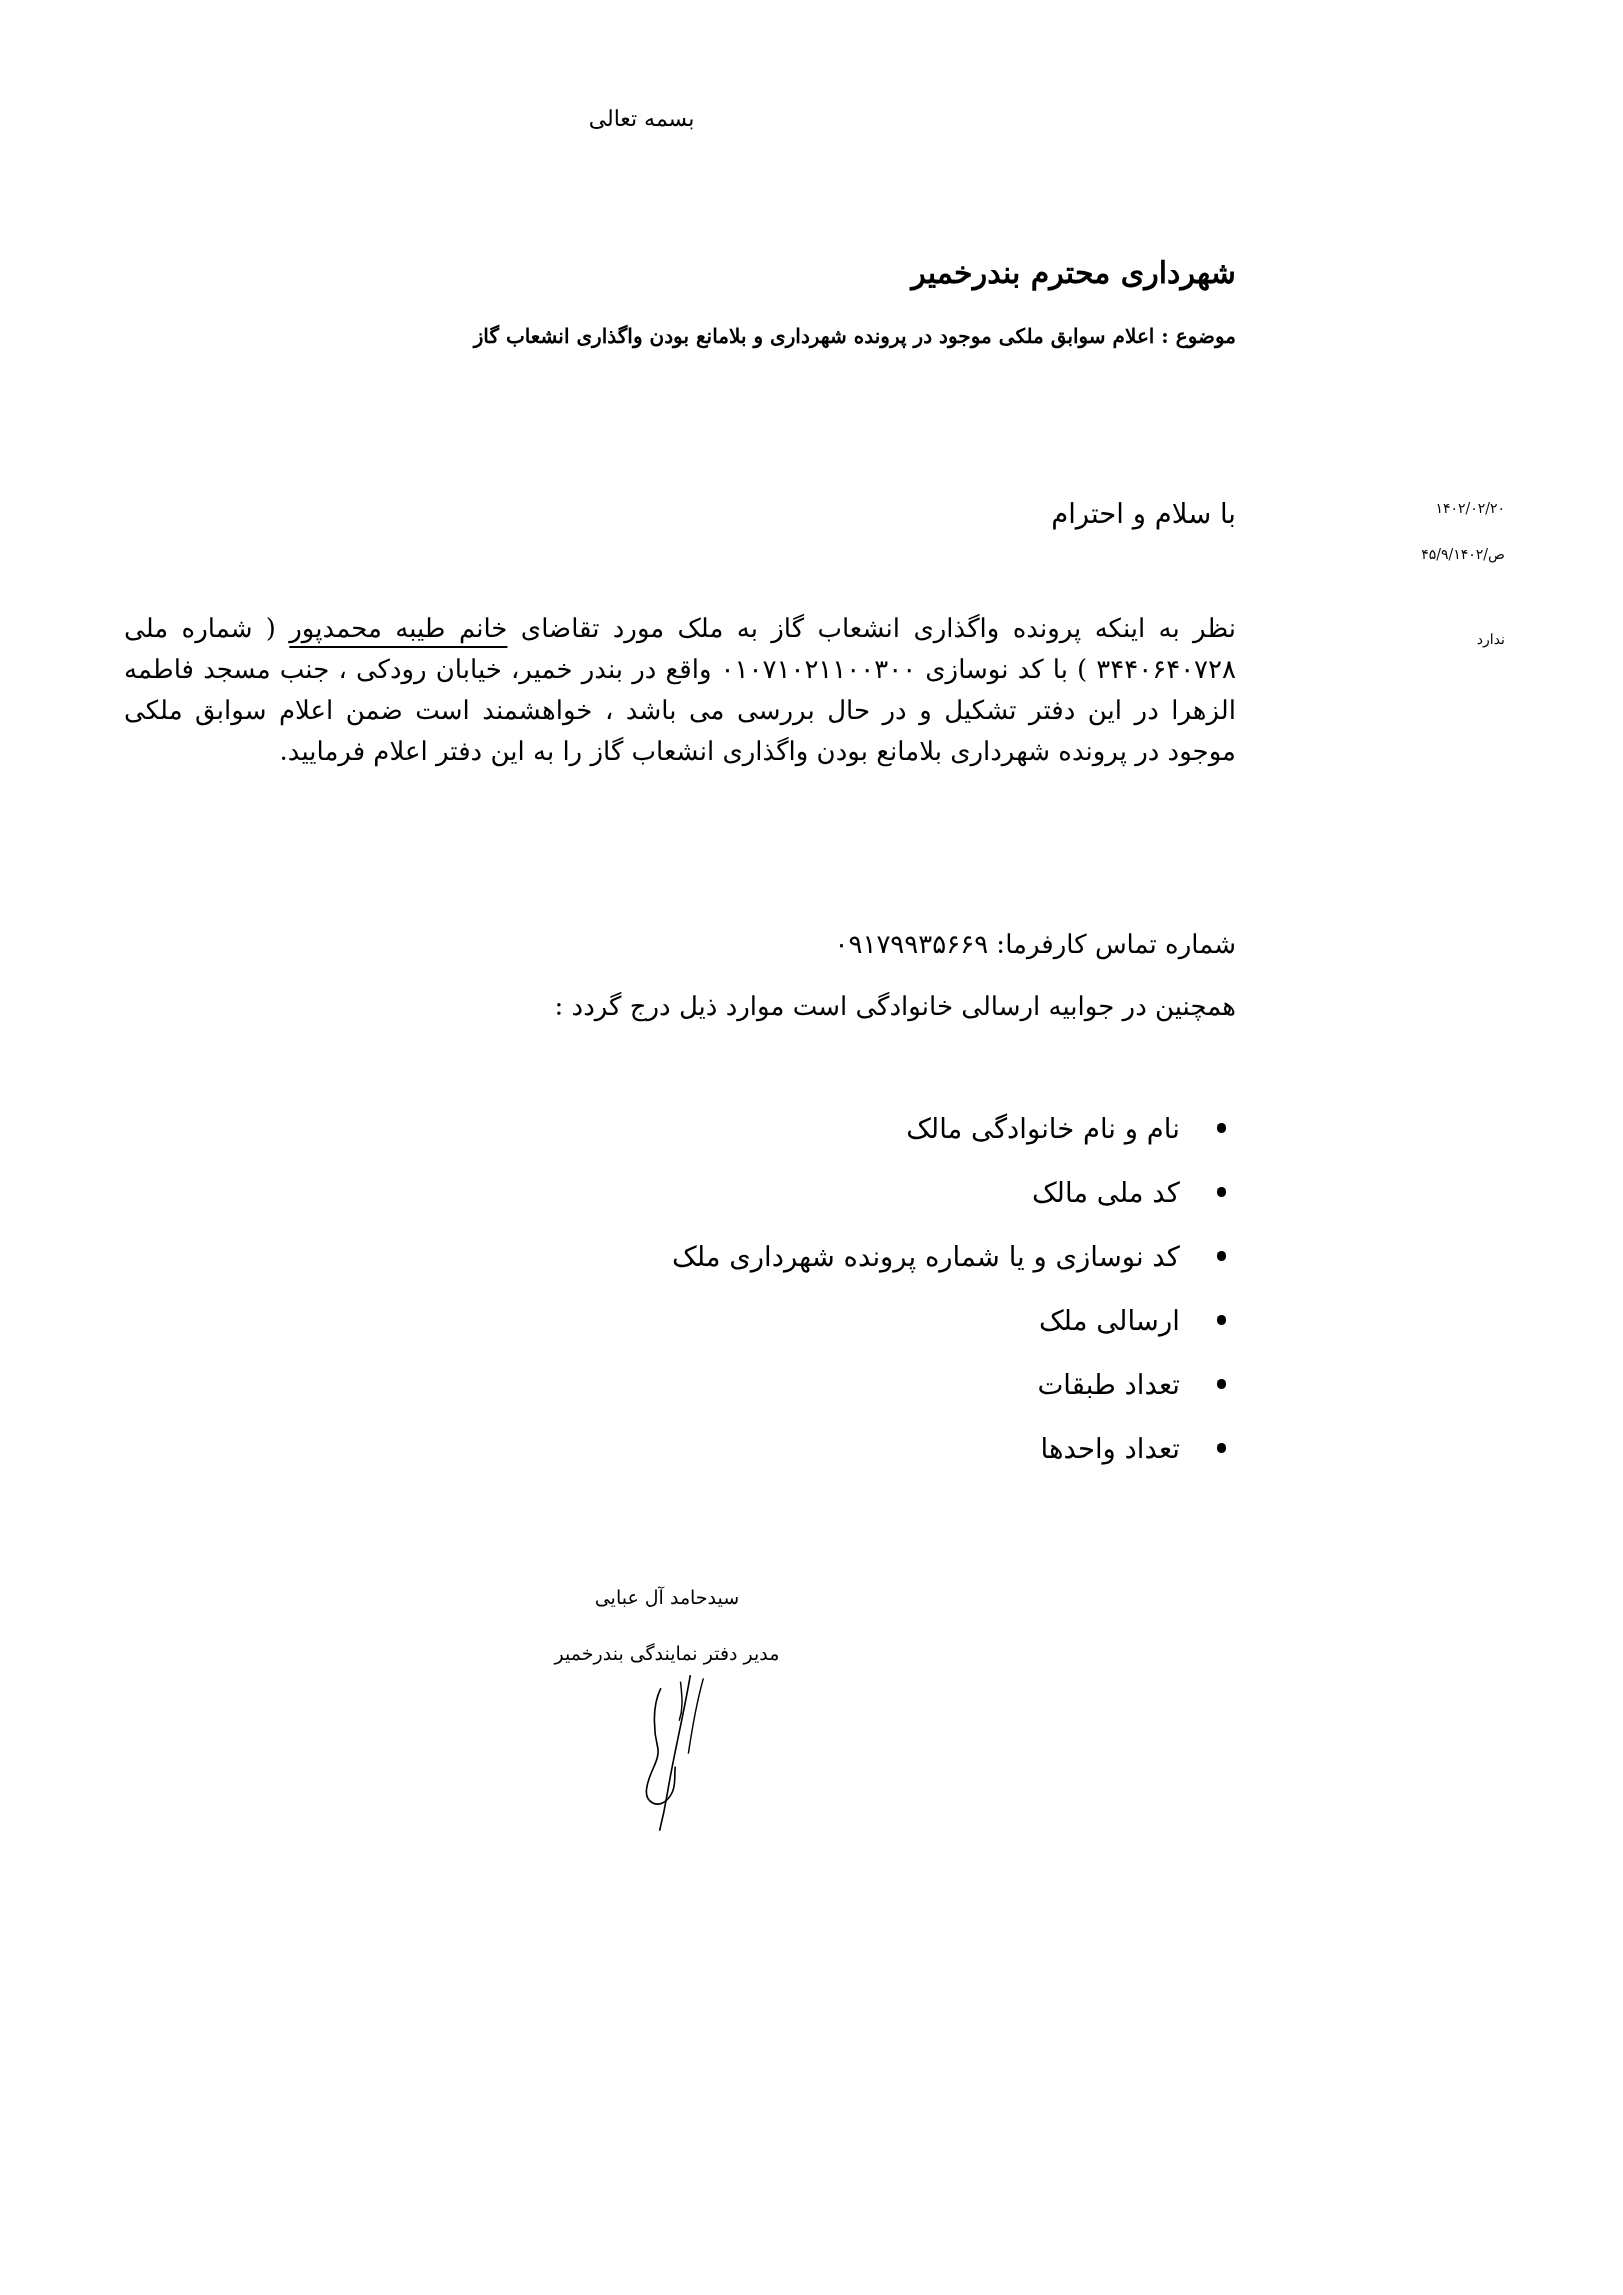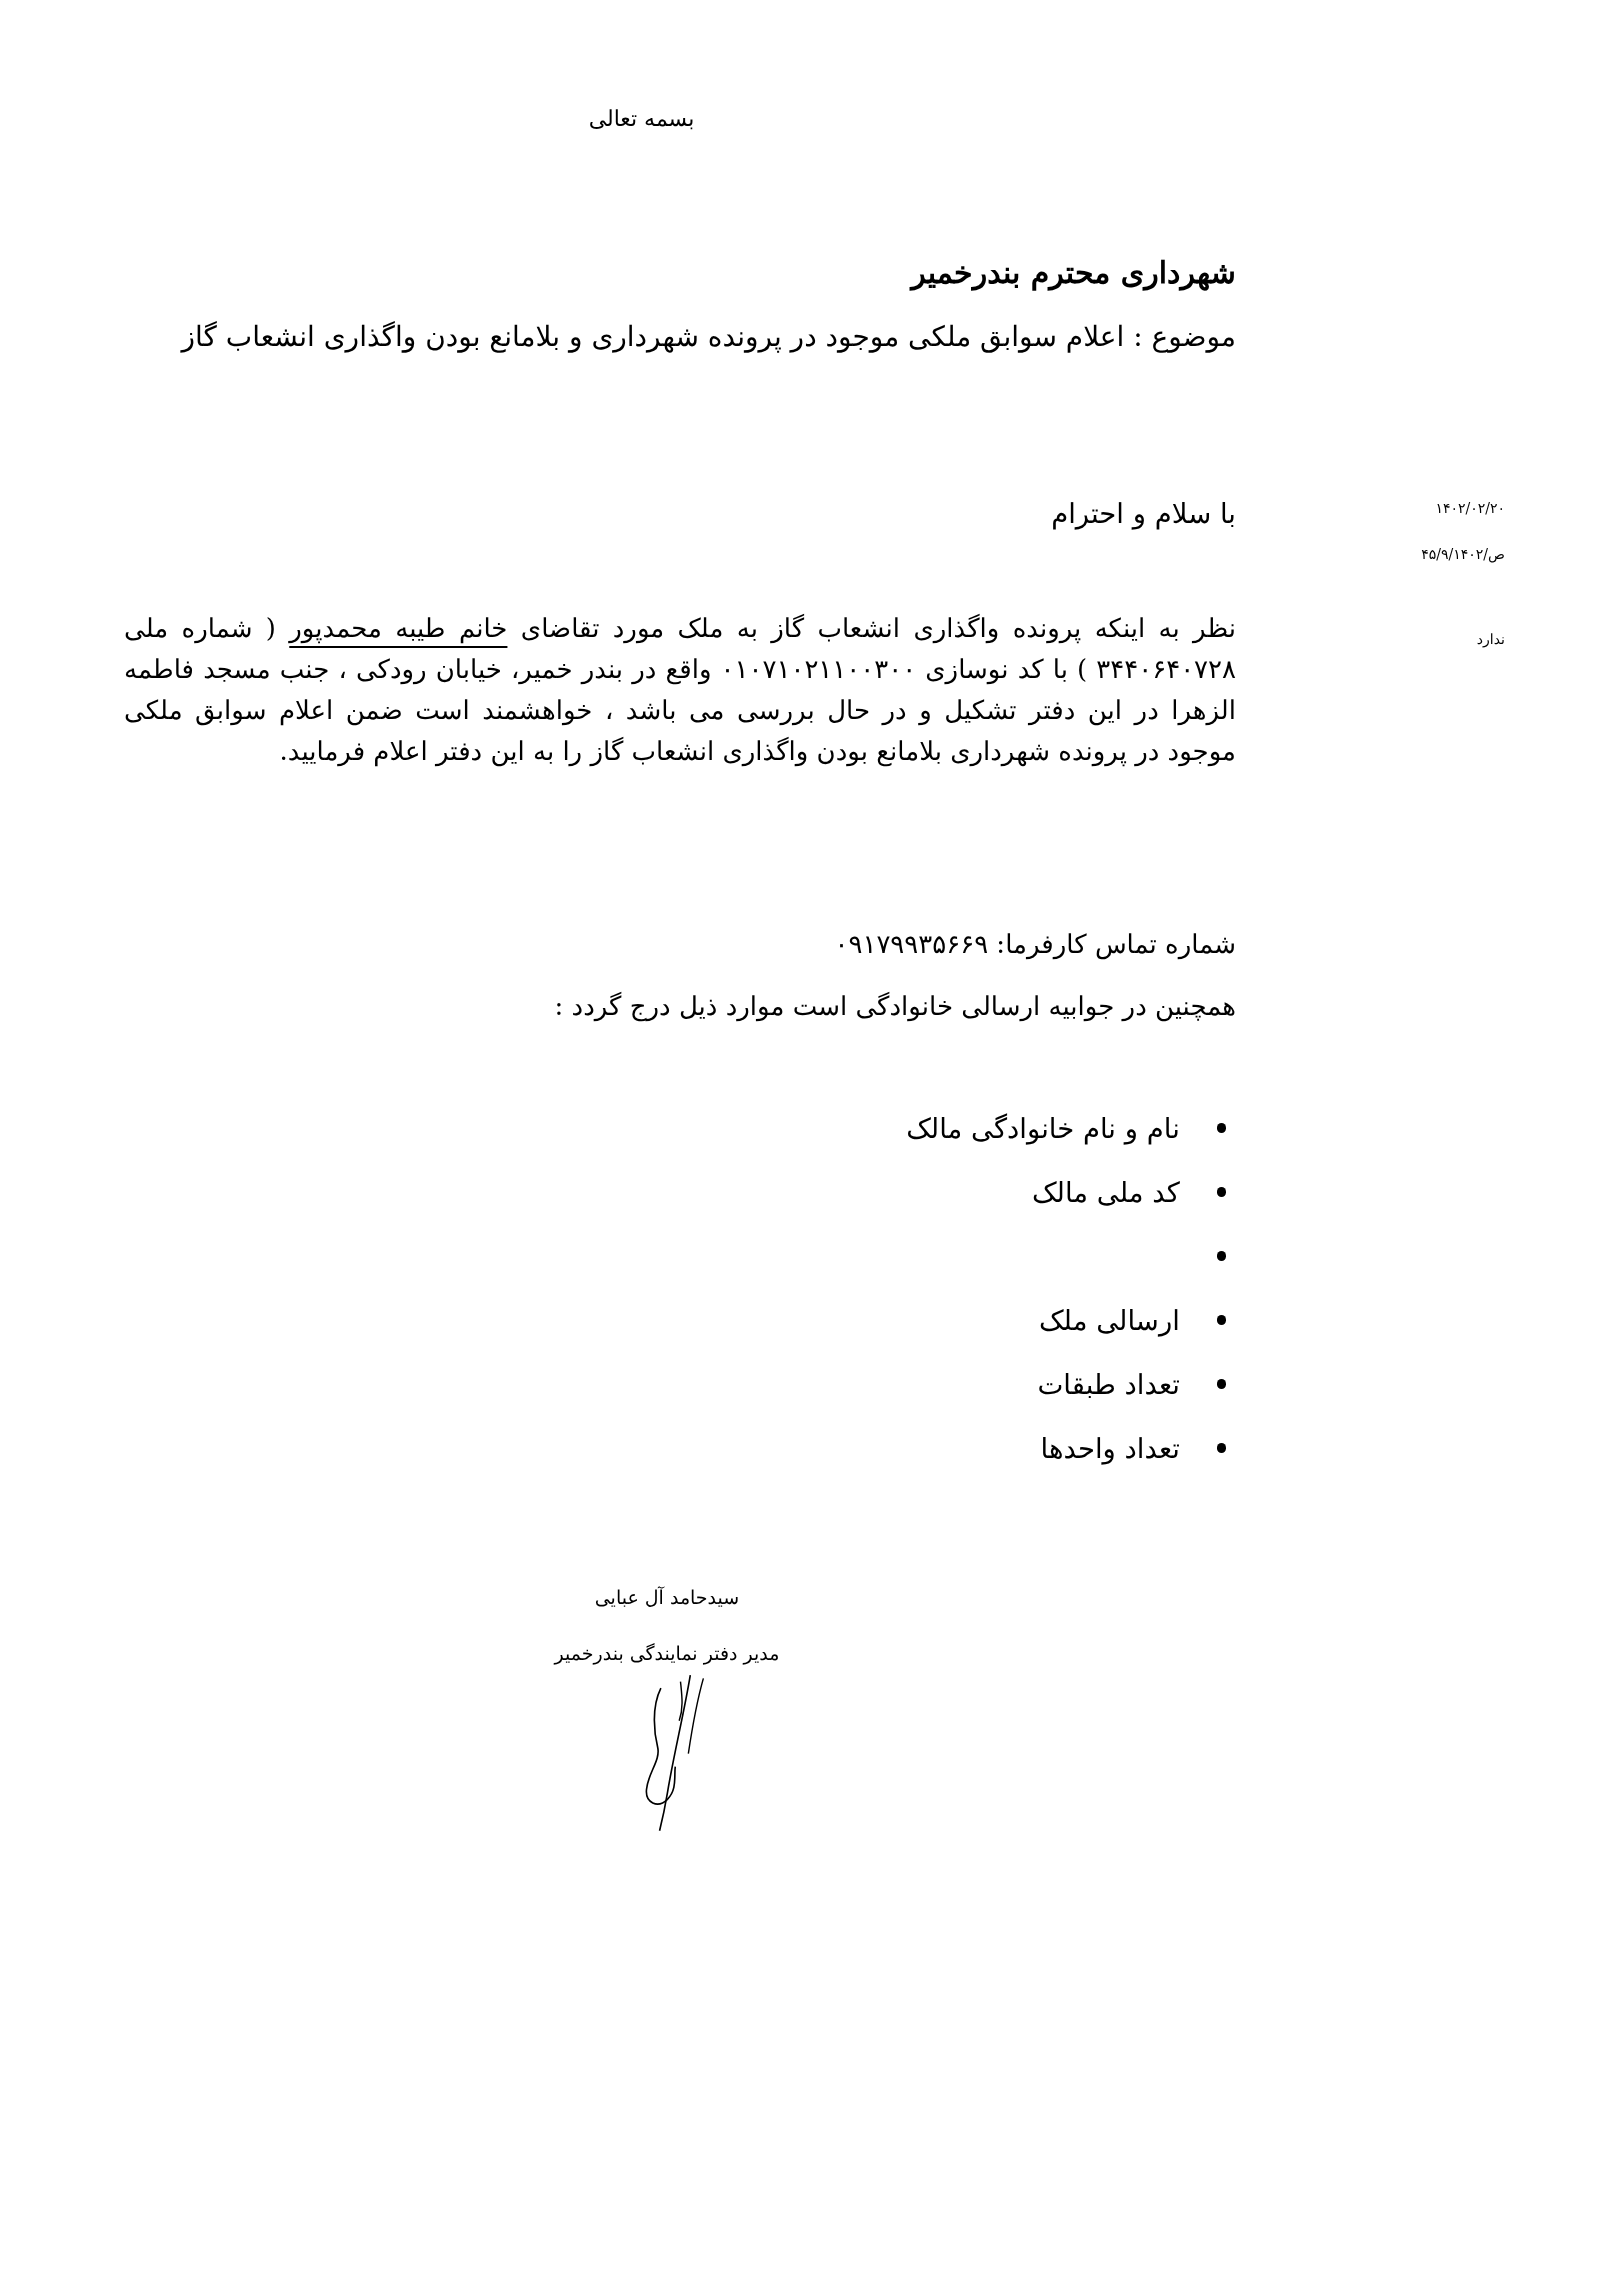--- a/index.html
+++ b/index.html
@@ -2,21 +2,21 @@
 <html style="font-size:10.5px"><head>
 <meta charset="utf-8">
 <style>
   html, body { margin: 0; padding: 0; background: #ffffff; }
   body { width: 1623px; height: 2295px; position: relative; overflow: hidden;
          font-family: "DejaVu Serif", "Liberation Serif", serif; color: #000; }
   .page { position: absolute; inset: 0; direction: rtl; }
   .abs { position: absolute; white-space: nowrap; }
   .invocation { left: 576px; top: 98px; width: 131px; text-align: center; font-size: 22px; margin-top: 8px; }
   .recipient { right: 387px; top: 255px; font-size: 30px; font-weight: bold; }
-  .subject { right: 387px; top: 307px; width: 1112px; font-size: 28px; font-weight: normal;
+  .subject { right: 387px; top: 307px; width: 1112px; font-size: 20px; font-weight: bold;
              line-height: 59px; white-space: normal; text-align: right; }
   .meta { right: 118px; font-size: 14px; text-align: right; }
   .greeting { right: 387px; top: 497px; font-size: 27.5px; }
   .body-text { right: 387px; top: 608px; width: 1112px; font-size: 26px; line-height: 41px;
                text-align: justify; text-align-last: right; white-space: normal; }
   .body-text .uline { text-decoration: underline; text-underline-offset: 9.2px; }
   .line { right: 387px; font-size: 26px; }
   .bullets { right: 393px; top: 1092px; margin: 4px; padding: 0; list-style: none; }
   .bullets li { display: flex; align-items: center; height: 64px; font-size: 27.5px; }
   .bullet-dot { width: 9.2px; height: 9.2px; border-radius: 50%; background: #000; margin-left: 37px; display: inline-block; }
@@ -49,20 +49,21 @@
     <li>
         <span class="bullet-dot"></span>
         <span>نام و نام خانوادگی مالک</span>
       </li>
     <li>
         <span class="bullet-dot"></span>
         <span>کد ملی مالک</span>
       </li>
     <li>
         <span class="bullet-dot"></span>
+        <span>کد نوسازی و یا شماره پرونده شهرداری ملک</span>
       </li>
     <li>
         <span class="bullet-dot"></span>
         <span>ارسالی ملک</span>
       </li>
     <li>
         <span class="bullet-dot"></span>
         <span>تعداد طبقات</span>
       </li>
     <li>

